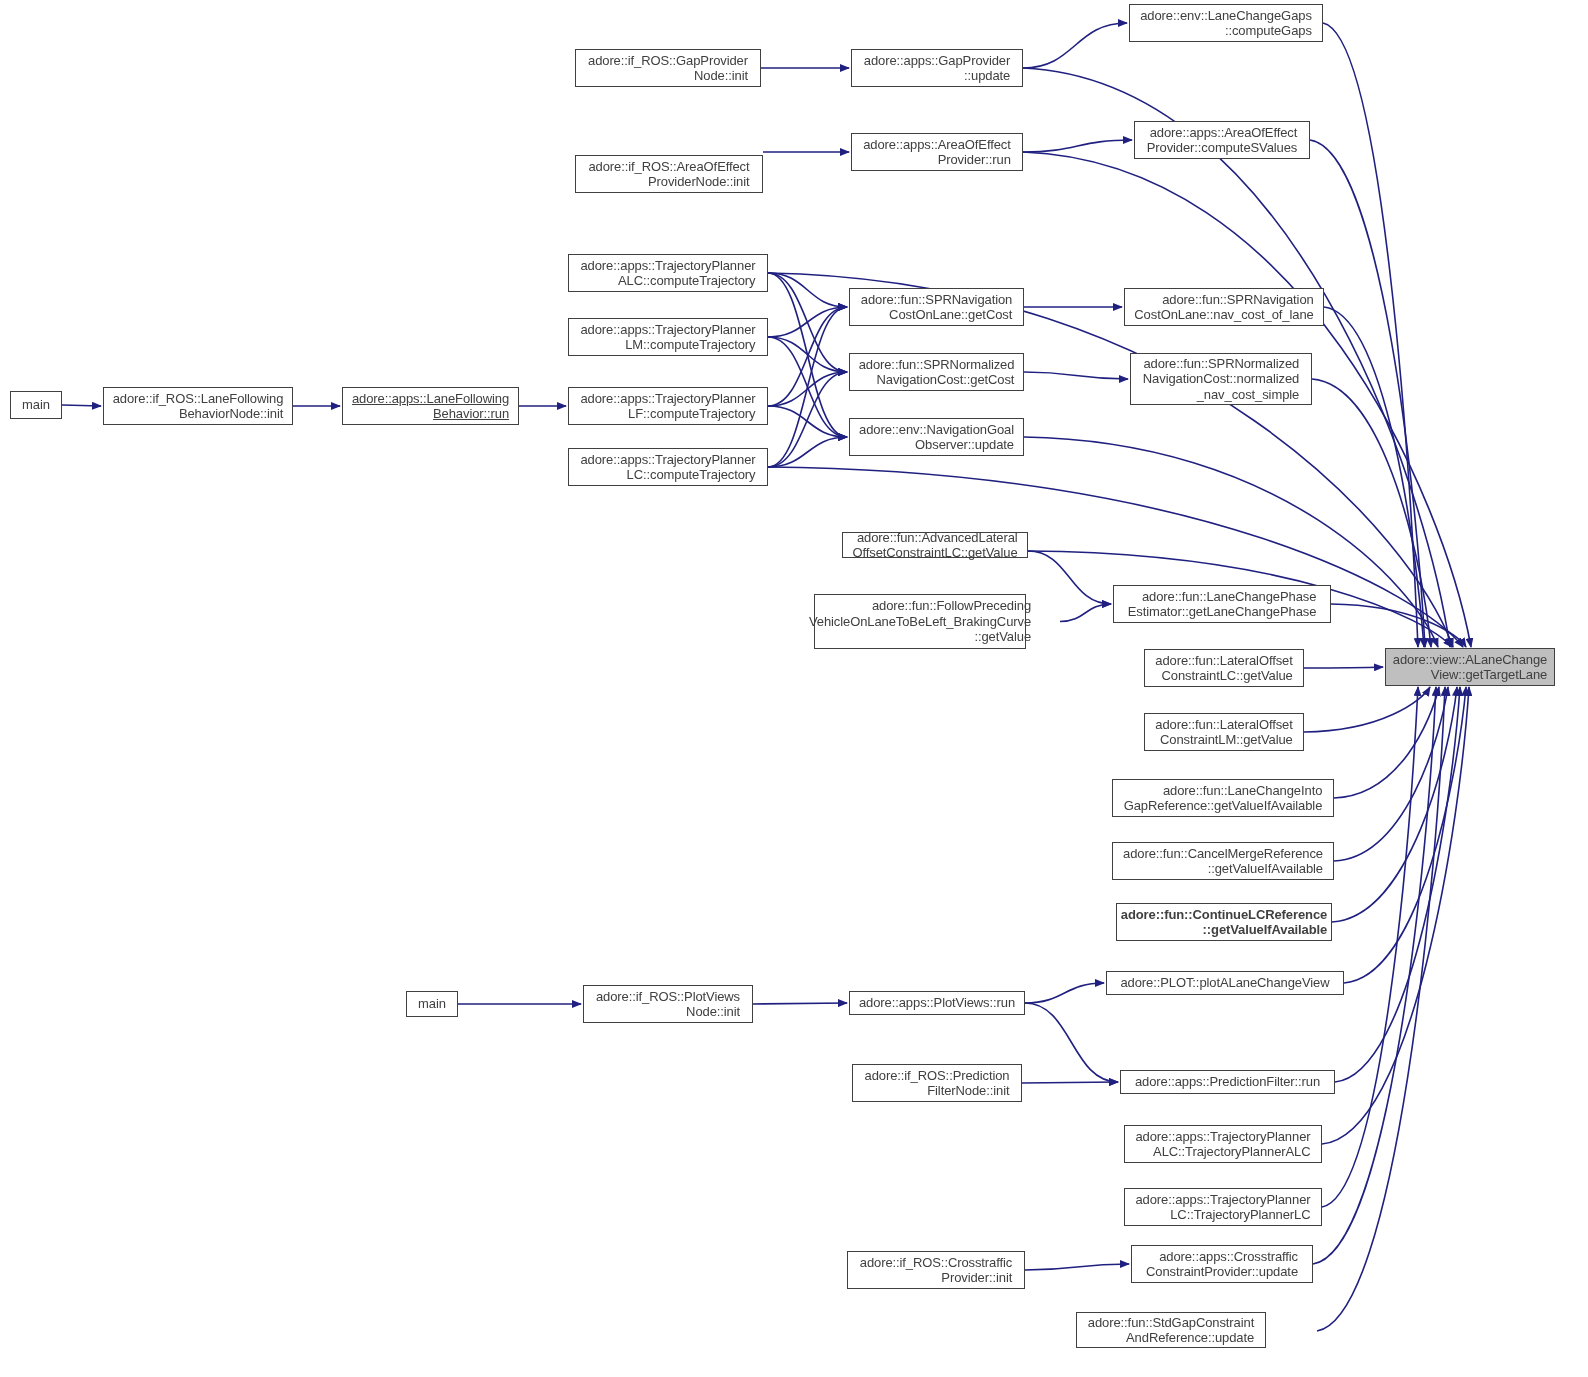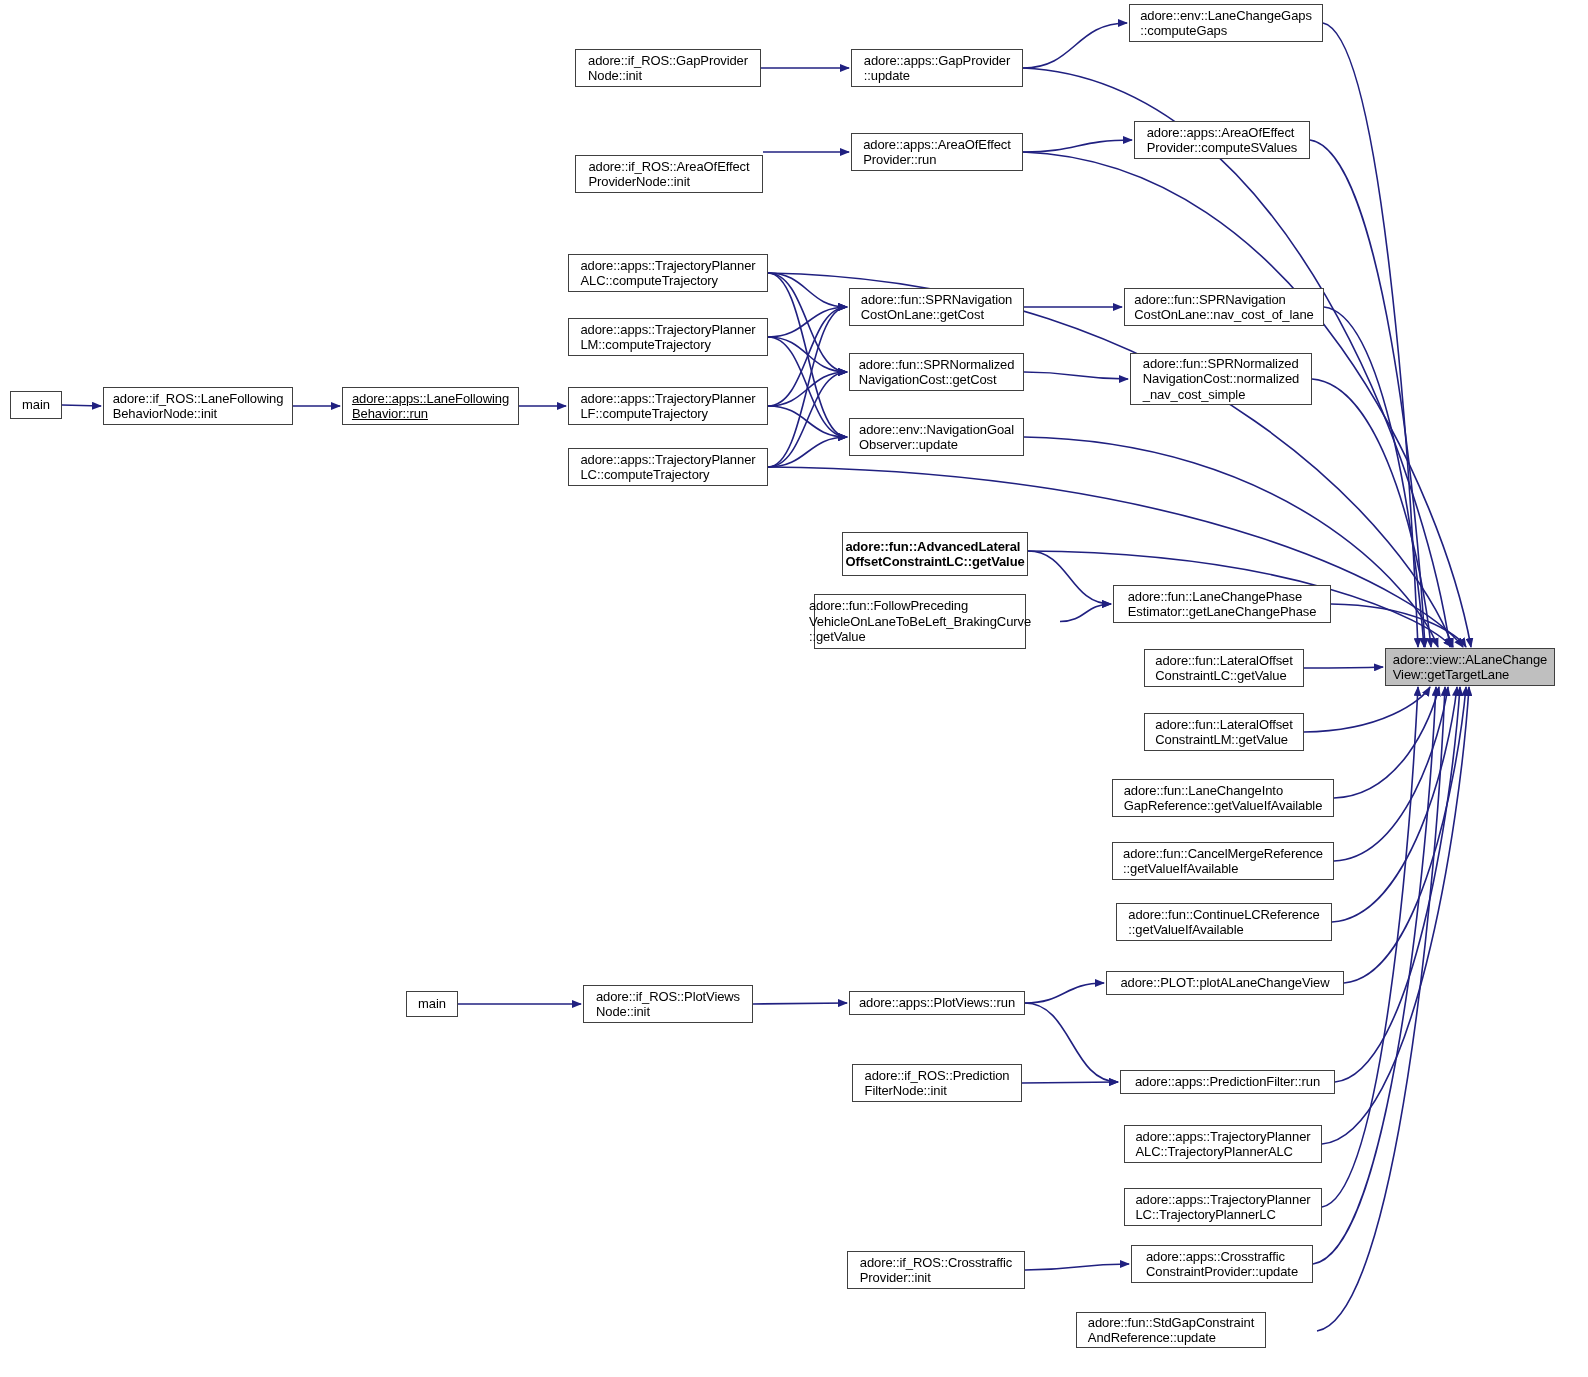--- a/index.html
+++ b/index.html
@@ -24,25 +24,25 @@
     top: 0;
     width: 1588px;
     height: 1377px;
     pointer-events: none;
   }
   .node {
     position: absolute;
     box-sizing: border-box;
     border: 1px solid #404040;
     background: #ffffff;
-    color: #000000;
+    color: #404040;
     font-size: 13px;
     line-height: 15.5px;
     letter-spacing: -0.1px;
-    text-align: left;
+    text-align: right;
     display: flex;
     align-items: center;
     justify-content: center;
     padding: 7px 3px;
     white-space: pre-line;
     z-index: 5;
   }
   .node.highlight {
     background: #bfbfbf;
   }
@@ -141,36 +141,36 @@
 CostOnLane::getCost</div>
       <div class="node" style="left: 1124px; top: 288px; width: 200px; height: 38px;">adore::fun::SPRNavigation
 CostOnLane::nav_cost_of_lane</div>
       <div class="node" style="left: 849px; top: 353px; width: 175px; height: 38px;">adore::fun::SPRNormalized
 NavigationCost::getCost</div>
       <div class="node" style="left: 1130px; top: 353px; width: 182px; height: 52px;">adore::fun::SPRNormalized
 NavigationCost::normalized
 _nav_cost_simple</div>
       <div class="node" style="left: 849px; top: 418px; width: 175px; height: 38px;">adore::env::NavigationGoal
 Observer::update</div>
-      <div class="node" style="left: 842px; top: 532px; width: 186px; height: 44px; font-weight: bold;">adore::fun::AdvancedLateral
+      <div class="node" style="left: 842px; top: 532px; width: 186px; height: 26px;">adore::fun::AdvancedLateral
 OffsetConstraintLC::getValue</div>
       <div class="node" style="left: 814px; top: 594px; width: 212px; height: 55px;">adore::fun::FollowPreceding
 VehicleOnLaneToBeLeft_BrakingCurve
 ::getValue</div>
       <div class="node" style="left: 1113px; top: 585px; width: 218px; height: 38px;">adore::fun::LaneChangePhase
 Estimator::getLaneChangePhase</div>
       <div class="node" style="left: 1144px; top: 649px; width: 160px; height: 38px;">adore::fun::LateralOffset
 ConstraintLC::getValue</div>
       <div class="node" style="left: 1144px; top: 713px; width: 160px; height: 38px;">adore::fun::LateralOffset
 ConstraintLM::getValue</div>
       <div class="node" style="left: 1112px; top: 779px; width: 222px; height: 38px;">adore::fun::LaneChangeInto
 GapReference::getValueIfAvailable</div>
       <div class="node" style="left: 1112px; top: 842px; width: 222px; height: 38px;">adore::fun::CancelMergeReference
 ::getValueIfAvailable</div>
-      <div class="node" style="left: 1116px; top: 903px; width: 216px; height: 38px;">adore::fun::ContinueLCReference
+      <div class="node" style="left: 1116px; top: 903px; width: 216px; height: 38px; font-weight: bold;">adore::fun::ContinueLCReference
 ::getValueIfAvailable</div>
       <div class="node" style="left: 1106px; top: 971px; width: 238px; height: 24px;">adore::PLOT::plotALaneChangeView</div>
       <div class="node" style="left: 406px; top: 991px; width: 52px; height: 26px;">main</div>
       <div class="node" style="left: 583px; top: 985px; width: 170px; height: 38px;">adore::if_ROS::PlotViews
 Node::init</div>
       <div class="node" style="left: 849px; top: 991px; width: 176px; height: 24px;">adore::apps::PlotViews::run</div>
       <div class="node" style="left: 852px; top: 1064px; width: 170px; height: 38px;">adore::if_ROS::Prediction
 FilterNode::init</div>
       <div class="node" style="left: 1120px; top: 1070px; width: 215px; height: 24px;">adore::apps::PredictionFilter::run</div>
       <div class="node" style="left: 1124px; top: 1125px; width: 198px; height: 38px;">adore::apps::TrajectoryPlanner

